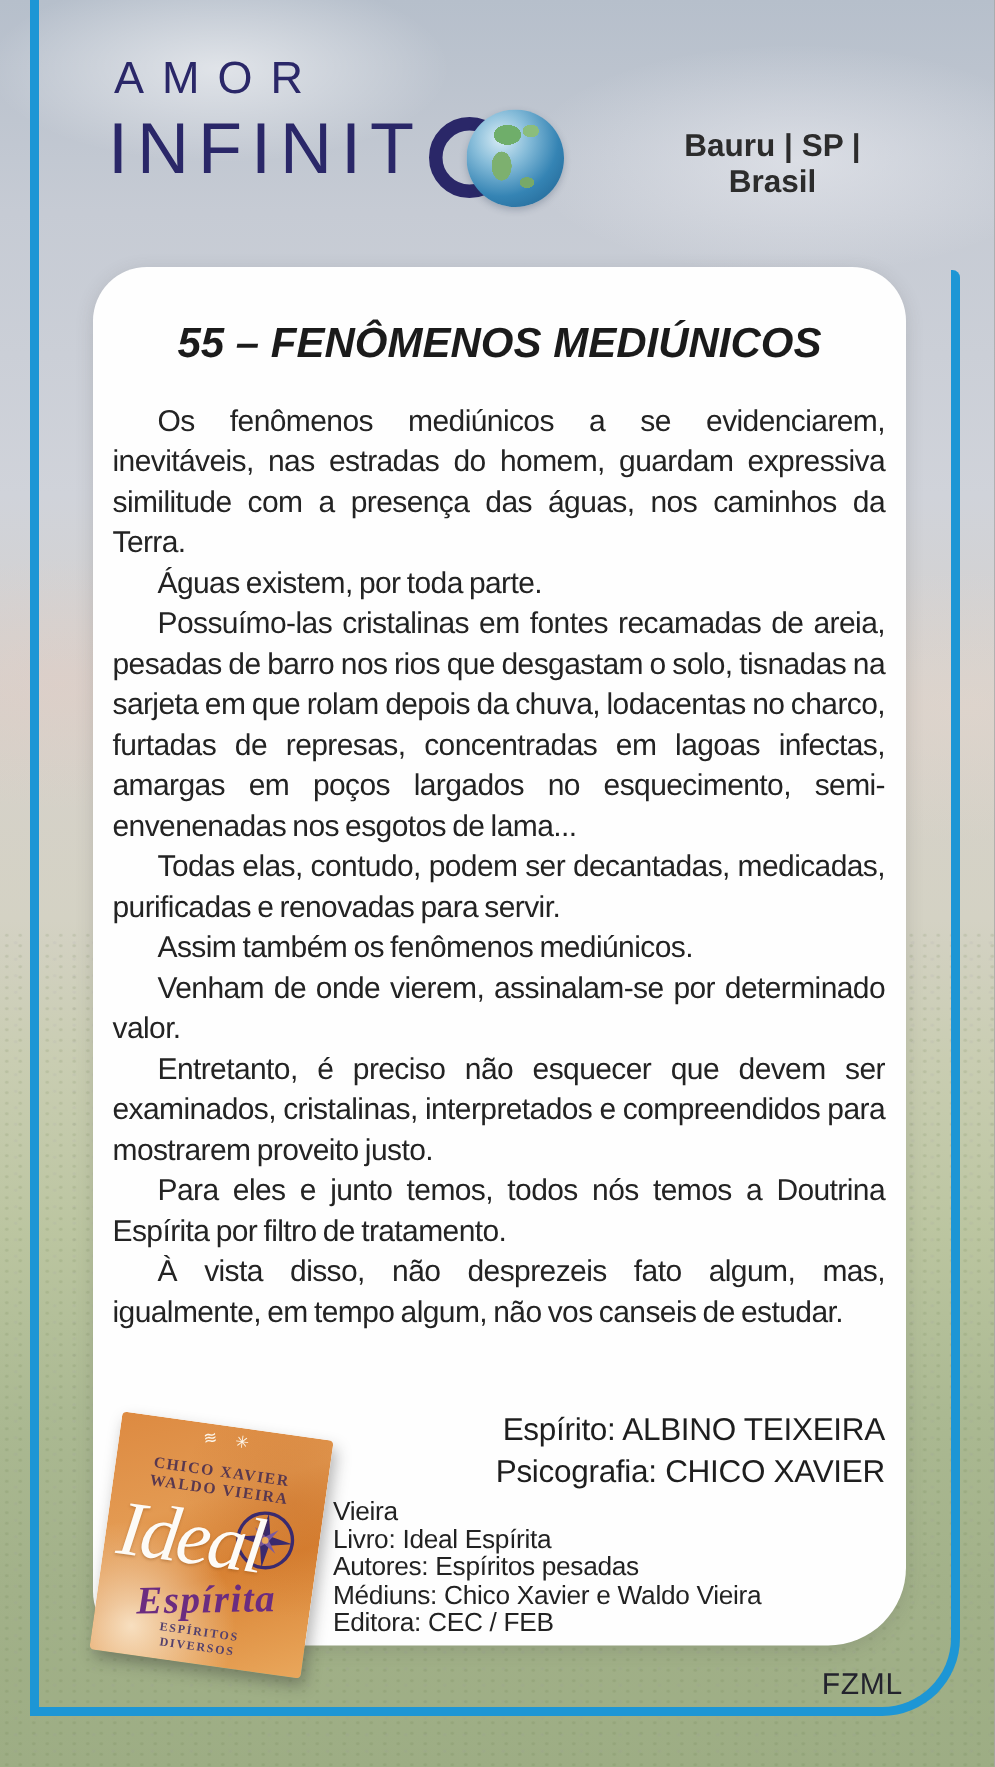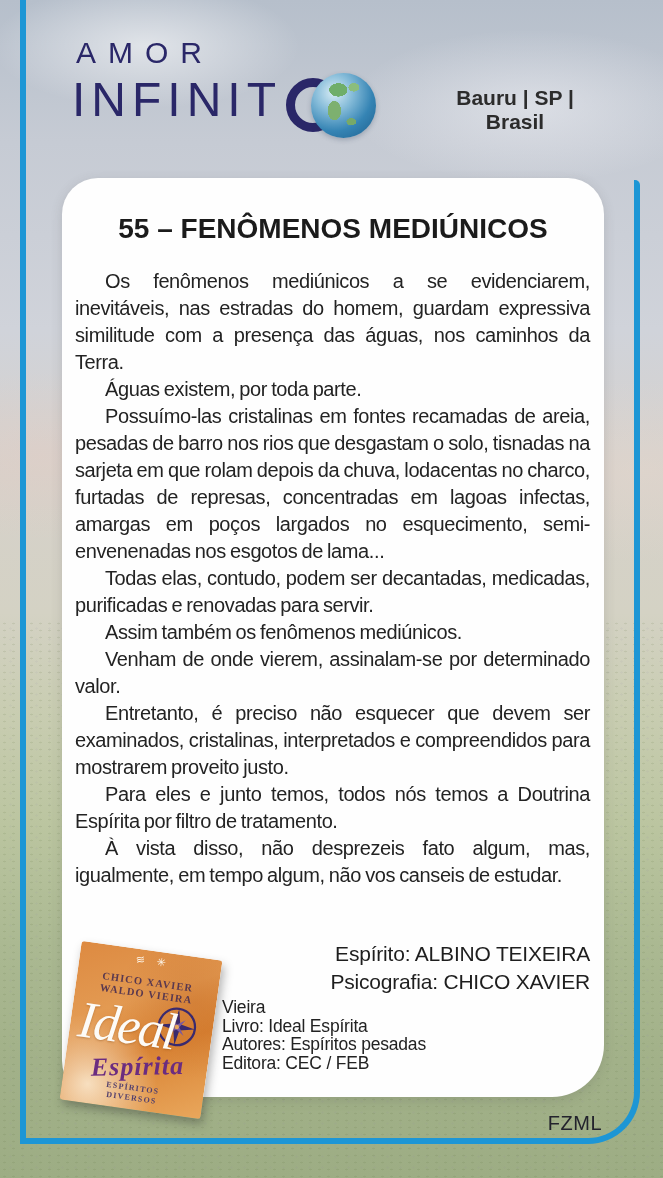--- a/index.html
+++ b/index.html
@@ -59,21 +59,21 @@
     position:absolute;left:430px;top:86px;width:170px;text-align:center;
     font-size:21px;font-weight:bold;color:#2c2c2c;
   }
   
   .card{
     position:absolute;left:62px;top:178px;width:542px;height:919px;background:#fefefe;
     border-radius:36px 36px 52px 36px;box-shadow:0 3px 12px rgba(80,80,80,.18);
   }
   .card-title{
     margin:34px 14px 22px 14px;text-align:center;
-    font-size:28px;font-weight:bold;color:#1b1b1b;line-height:34px;
+    font-size:28px;font-weight:bold;color:#1b1b1b;line-height:34px;font-style:italic;
   }
   .card-body{
     margin:0 14px 0 13px;color:#232323;
     font-size:20px;line-height:27px;letter-spacing:-0.4px;word-spacing:-1px;
     text-align:justify;
   }
   .card-body p{margin:0;text-indent:30px;}
   .attribution{
     position:absolute;right:14px;top:762px;text-align:right;
     font-size:21px;line-height:28px;color:#1e1e1e;letter-spacing:-0.2px;
@@ -144,20 +144,21 @@
 
     <div class="attribution">
       <div>Espírito: ALBINO TEIXEIRA</div>
       <div>Psicografia: CHICO XAVIER</div>
     </div>
 
     <div class="source">
       <div>Vieira</div>
       <div>Livro: Ideal Espírita</div>
       <div>Autores: Espíritos pesadas</div>
+      <div>Médiuns: Chico Xavier e Waldo Vieira</div>
       <div>Editora: CEC / FEB</div>
     </div>
 
     <div class="book">
       <div class="bc-top">
         <span class="m1">≋</span>
         <span class="m2">✳</span>
       </div>
       <div class="bc-authors">
         <div>CHICO XAVIER</div>

